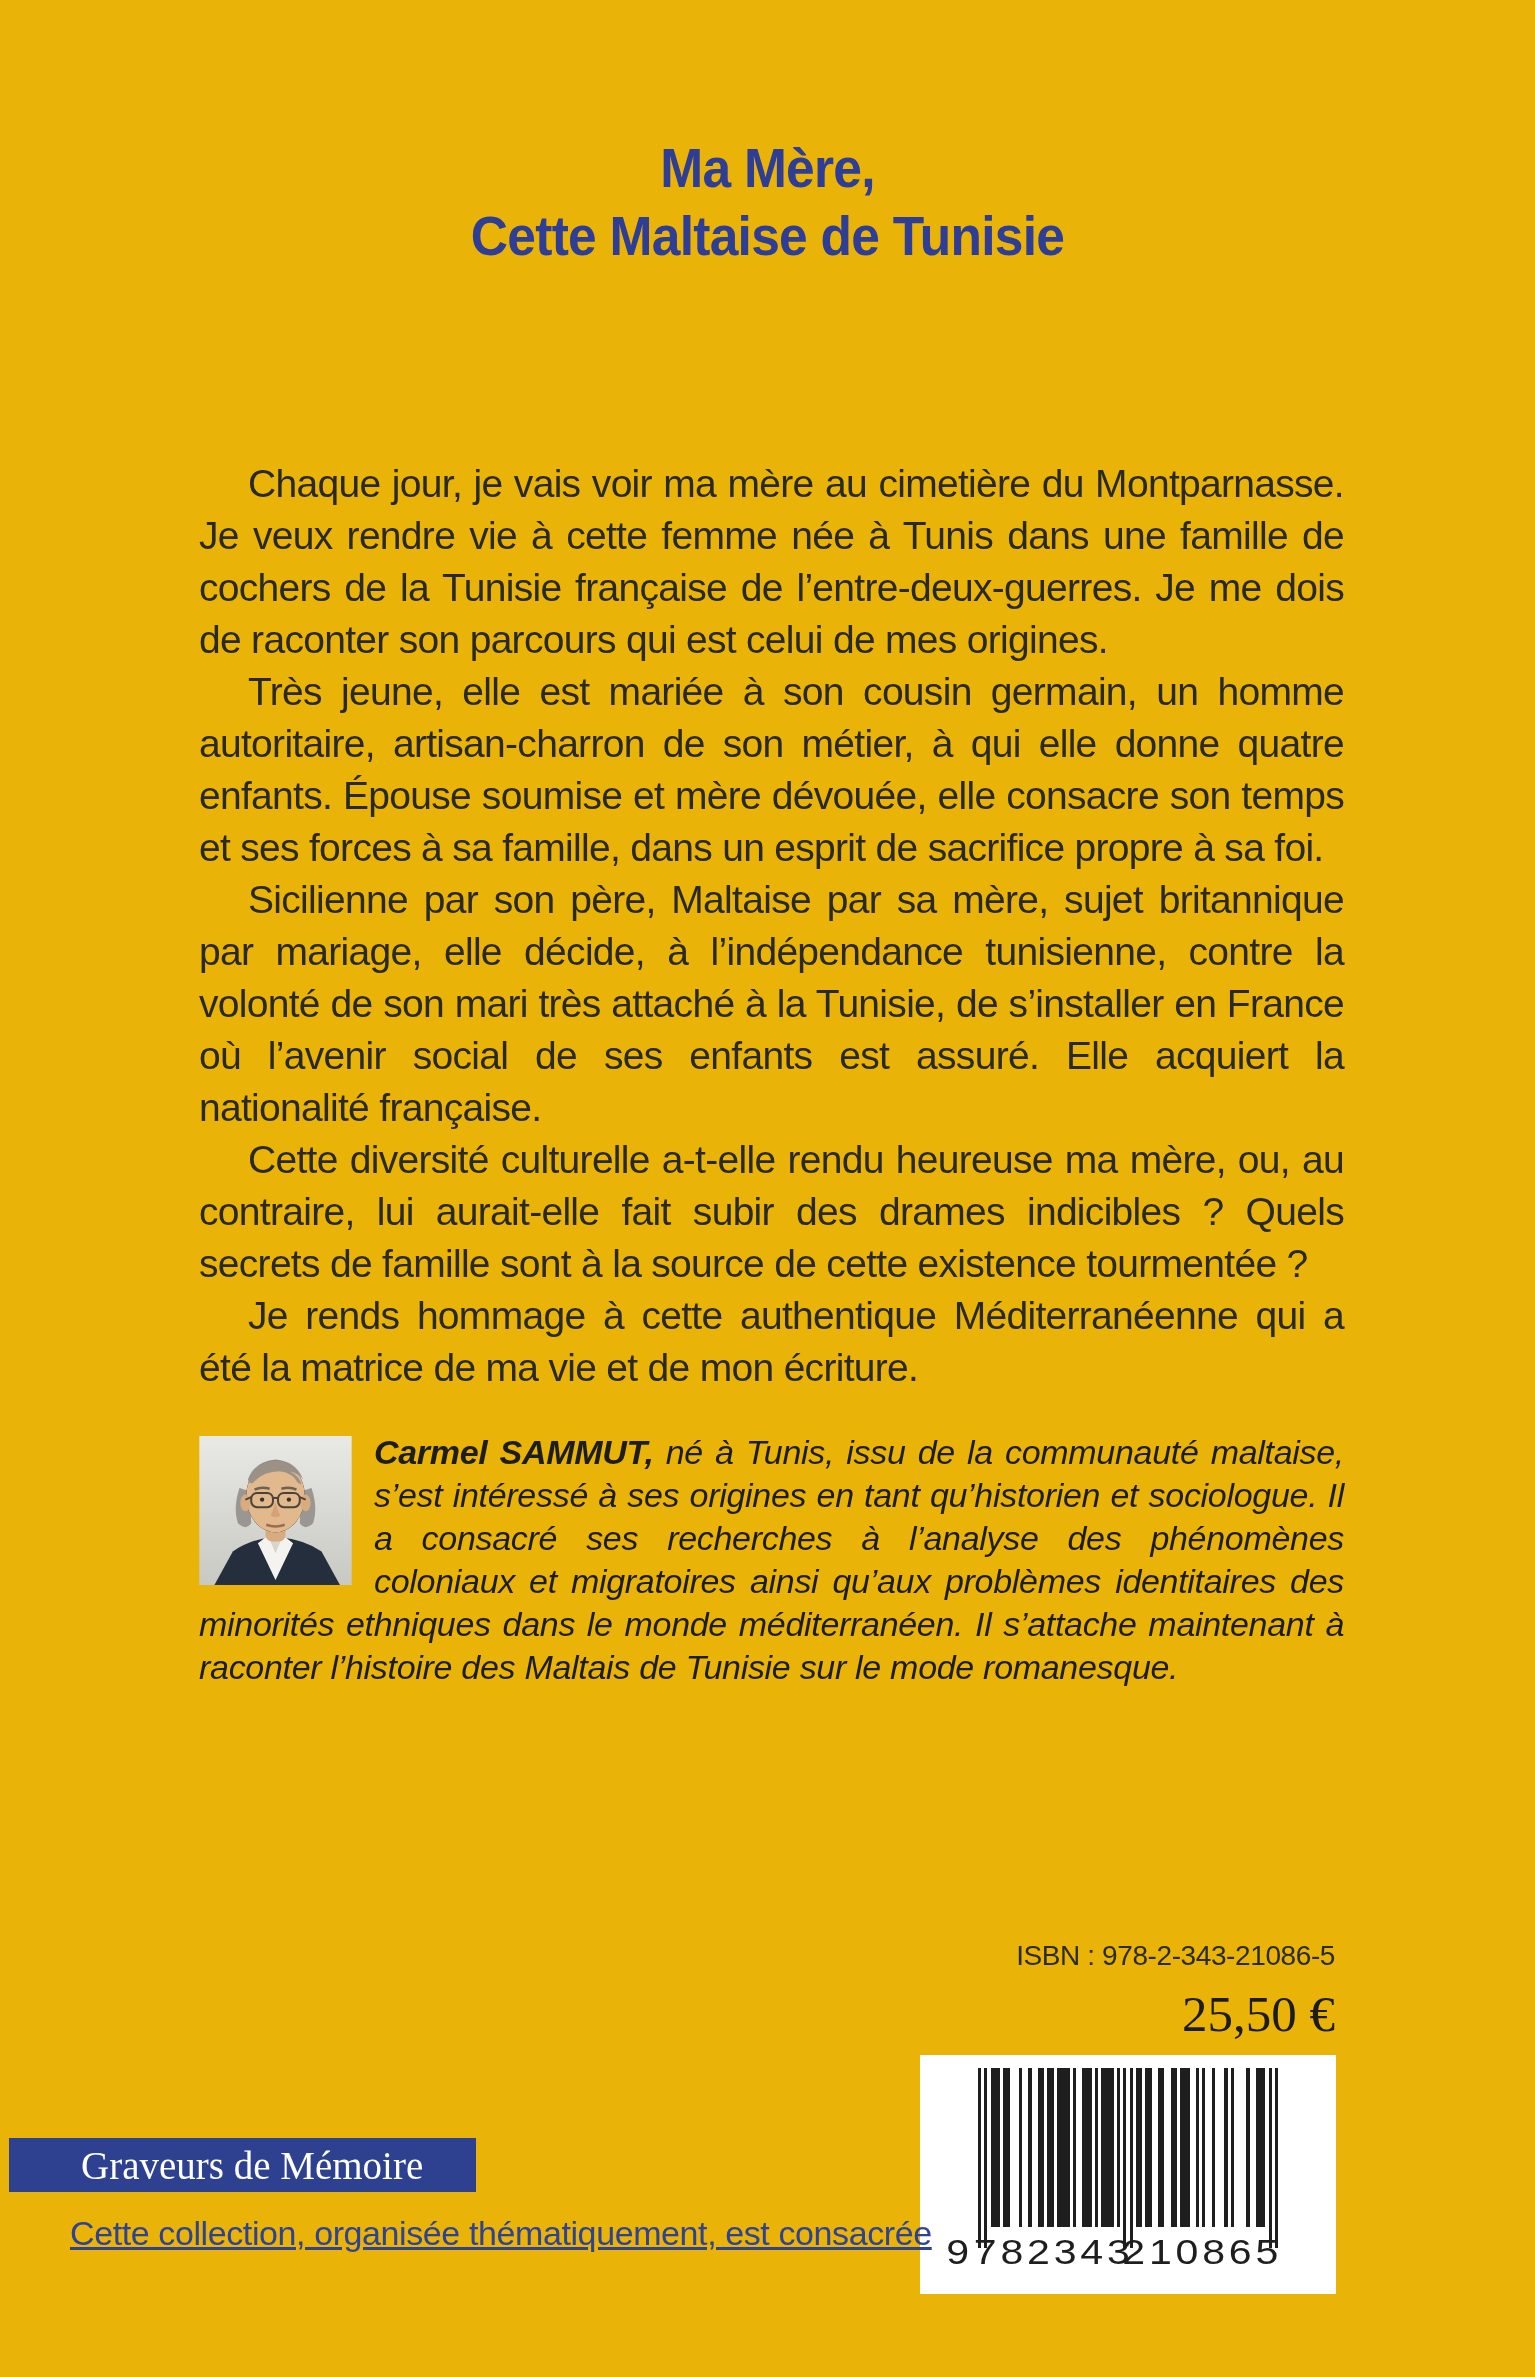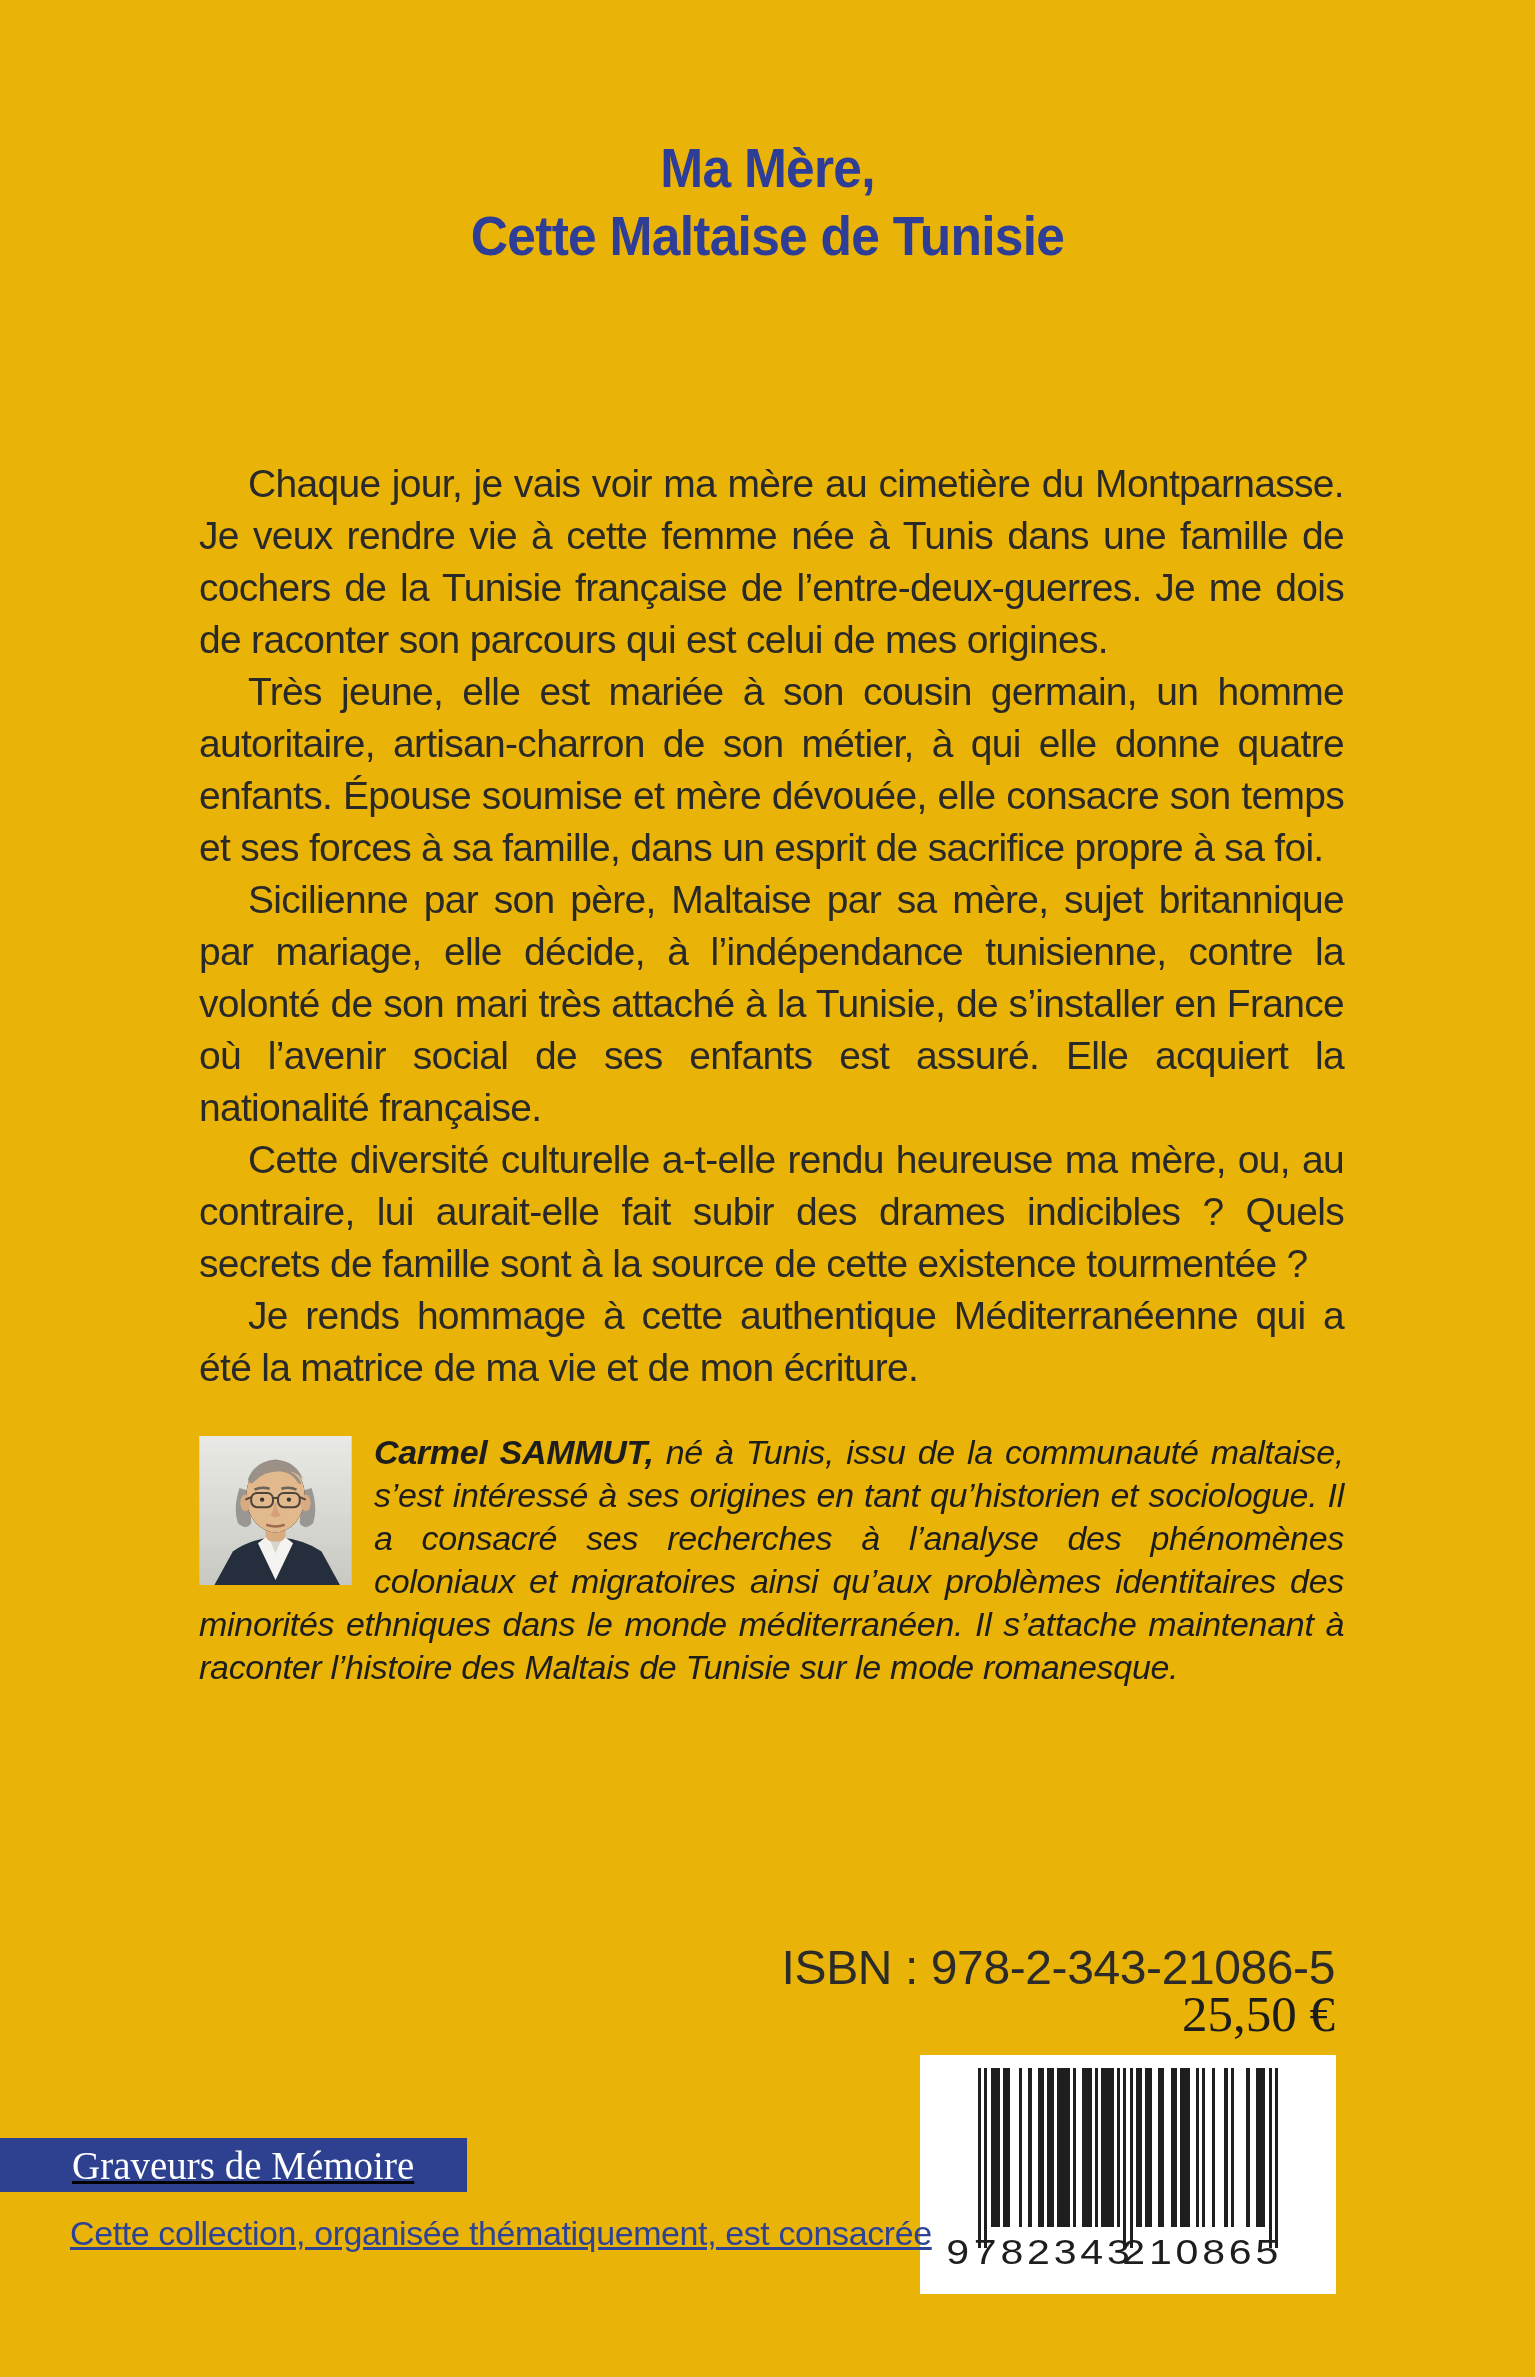--- a/index.html
+++ b/index.html
@@ -68,21 +68,21 @@
   .bio-photo svg { display: block; width: 100%; height: 100%; }
   .bio p { margin: 0; }
   .author-name { font-weight: 700; }
 
   
   .isbn {
     position: absolute;
     right: 200px;
     top: 1940px;
     color: #2b2b2a;
-    font-size: 48px;
+    font-size: 28px;
     letter-spacing: -0.4px;
     white-space: nowrap;
   }
   .price {
     position: absolute;
     right: 200px;
     top: 1985px;
     color: #1c1c1b;
     font-family: "Liberation Serif", "DejaVu Serif", serif;
     font-size: 51px;
@@ -113,28 +113,27 @@
     position: absolute;
     left: 20px;
     top: 13.4px;
     width: 376px;
     height: 212px;
   }
 
   
   .banner {
     position: absolute;
-    left: 0;
+    left: 9px;
     top: 2138px;
     width: 467px;
     height: 54px;
     background: #2d4190;
     display: flex;
     align-items: center;
-    text-decoration: underline;
   }
   .banner span {
     color: #ffffff;
     font-family: "Liberation Serif", "DejaVu Serif", serif;
     font-size: 39px;
     padding-left: 72px;
     white-space: nowrap;
   }
 
   

